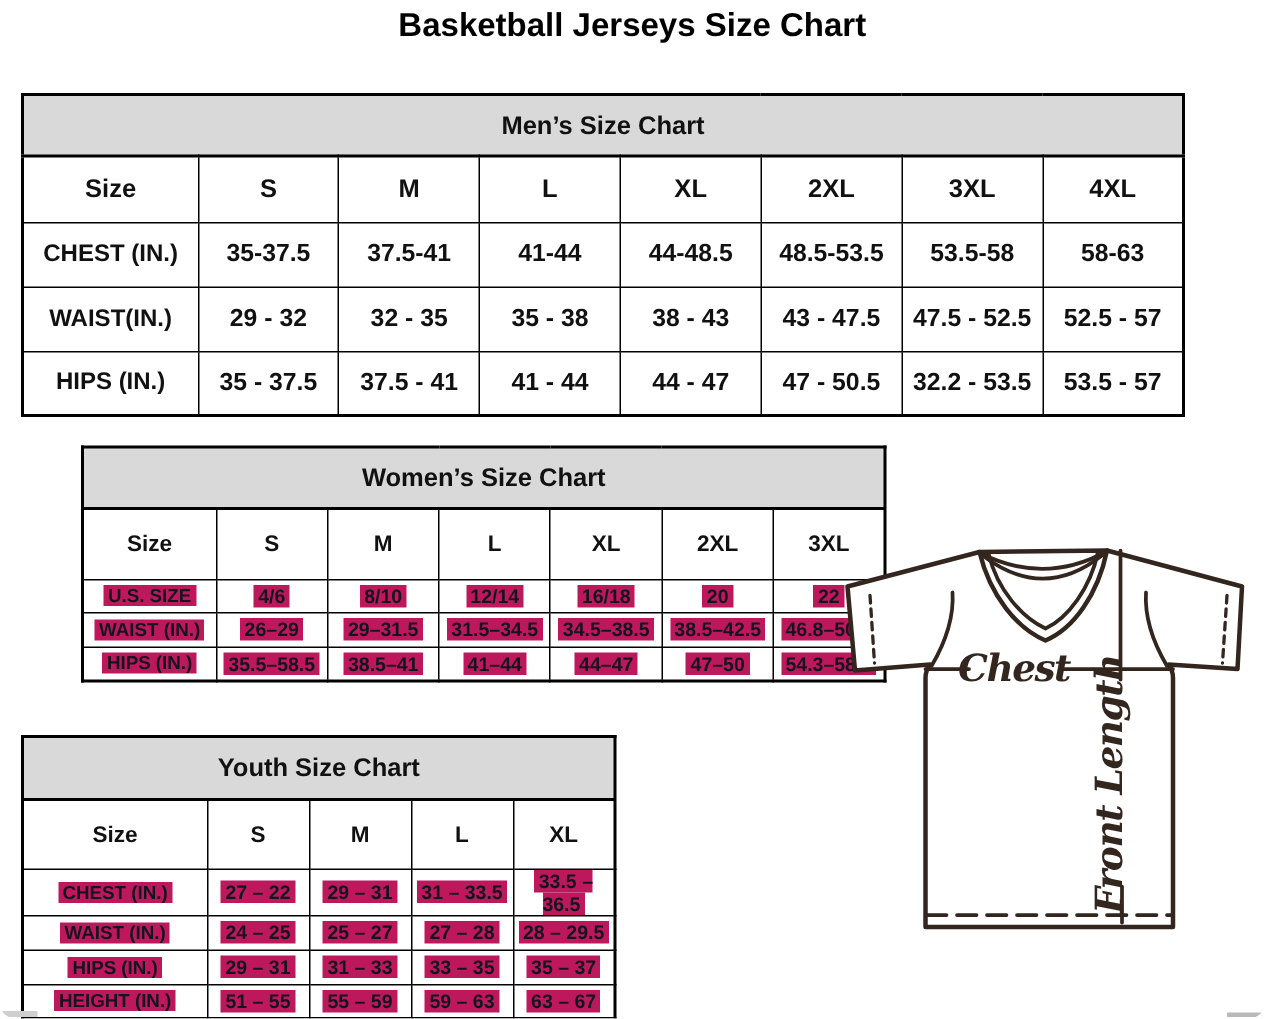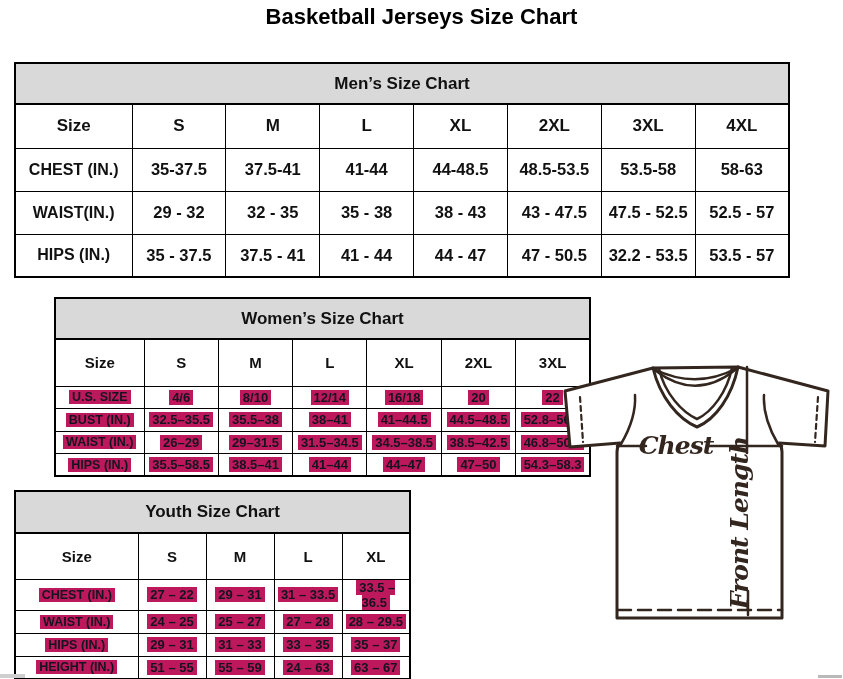--- a/index.html
+++ b/index.html
@@ -1,17 +1,17 @@
 <!DOCTYPE html>
 <html style="--header-bg: #d9d9d9; --diag: #33261f;"><head>
 <meta charset="utf-8">
 <style>
   html,body{margin:0;padding:0;background:#fff;}
   .canvas{position:relative;width:843px;height:679px;background:#fff;
-          font-family:"Liberation Sans",sans-serif;color:#111;overflow:hidden;}
+          font-family:"Liberation Sans",sans-serif;color:#111;overflow:hidden;border-radius:10px;}
   .page-title{position:absolute;top:4px;left:0;width:843px;text-align:center;
               font-size:22px;font-weight:bold;color:#000;}
   .tblwrap{position:absolute;}
   #mens{left:14px;top:62px;width:776px;}
   #womens{left:14px;top:297px;width:537px;padding-left:40px;}
   #youth{left:14px;top:490px;width:397px;}
   table{width:100%;border-collapse:collapse;table-layout:fixed;border:2px solid #000;}
   th,td{border:1px solid #000;text-align:center;vertical-align:middle;padding:0;
         font-weight:bold;color:#111;}
   .tbl-title{background:var(--header-bg,#d9d9d9);font-size:17px;border-bottom:2px solid #000;}
@@ -114,29 +114,20 @@
           <tr class="data-row">
             <th><span class="hl">U.S. SIZE</span></th>
             <td><span class="hl">4/6</span></td>
             <td><span class="hl">8/10</span></td>
             <td><span class="hl">12/14</span></td>
             <td><span class="hl">16/18</span></td>
             <td><span class="hl">20</span></td>
             <td><span class="hl">22</span></td>
           </tr>
           <tr class="data-row">
-            <th><span class="hl">BUST (IN.)</span></th>
-            <td><span class="hl">32.5–35.5</span></td>
-            <td><span class="hl">35.5–38</span></td>
-            <td><span class="hl">38–41</span></td>
-            <td><span class="hl">41–44.5</span></td>
-            <td><span class="hl">44.5–48.5</span></td>
-            <td><span class="hl">52.8–56.5</span></td>
-          </tr>
-          <tr class="data-row">
             <th><span class="hl">WAIST (IN.)</span></th>
             <td><span class="hl">26–29</span></td>
             <td><span class="hl">29–31.5</span></td>
             <td><span class="hl">31.5–34.5</span></td>
             <td><span class="hl">34.5–38.5</span></td>
             <td><span class="hl">38.5–42.5</span></td>
             <td><span class="hl">46.8–50.3</span></td>
           </tr>
           <tr class="data-row">
             <th><span class="hl">HIPS (IN.)</span></th>
@@ -185,21 +176,21 @@
             <th><span class="hl">HIPS (IN.)</span></th>
             <td><span class="hl">29 – 31</span></td>
             <td><span class="hl">31 – 33</span></td>
             <td><span class="hl">33 – 35</span></td>
             <td><span class="hl">35 – 37</span></td>
           </tr>
           <tr class="data-row">
             <th><span class="hl">HEIGHT (IN.)</span></th>
             <td><span class="hl">51 – 55</span></td>
             <td><span class="hl">55 – 59</span></td>
-            <td><span class="hl">24 – 63</span></td>
+            <td><span class="hl">59 – 63</span></td>
             <td><span class="hl">63 – 67</span></td>
           </tr>
         </tbody>
       </table>
   </div>
 
   <svg class="jersey" viewBox="0 0 288 290">
     <g stroke="var(--diag,#33261f)" fill="none" stroke-linejoin="round" stroke-linecap="round">
 
       <path fill="#fff" stroke-width="3" d="M 98 15 L 10 38 L 15 94 L 65 90 Q 62 94 62 99 L 62 265 L 227 265 L 227 99 Q 227 94 224 90 L 270 93 L 273 38 L 183 14 Z"></path>

